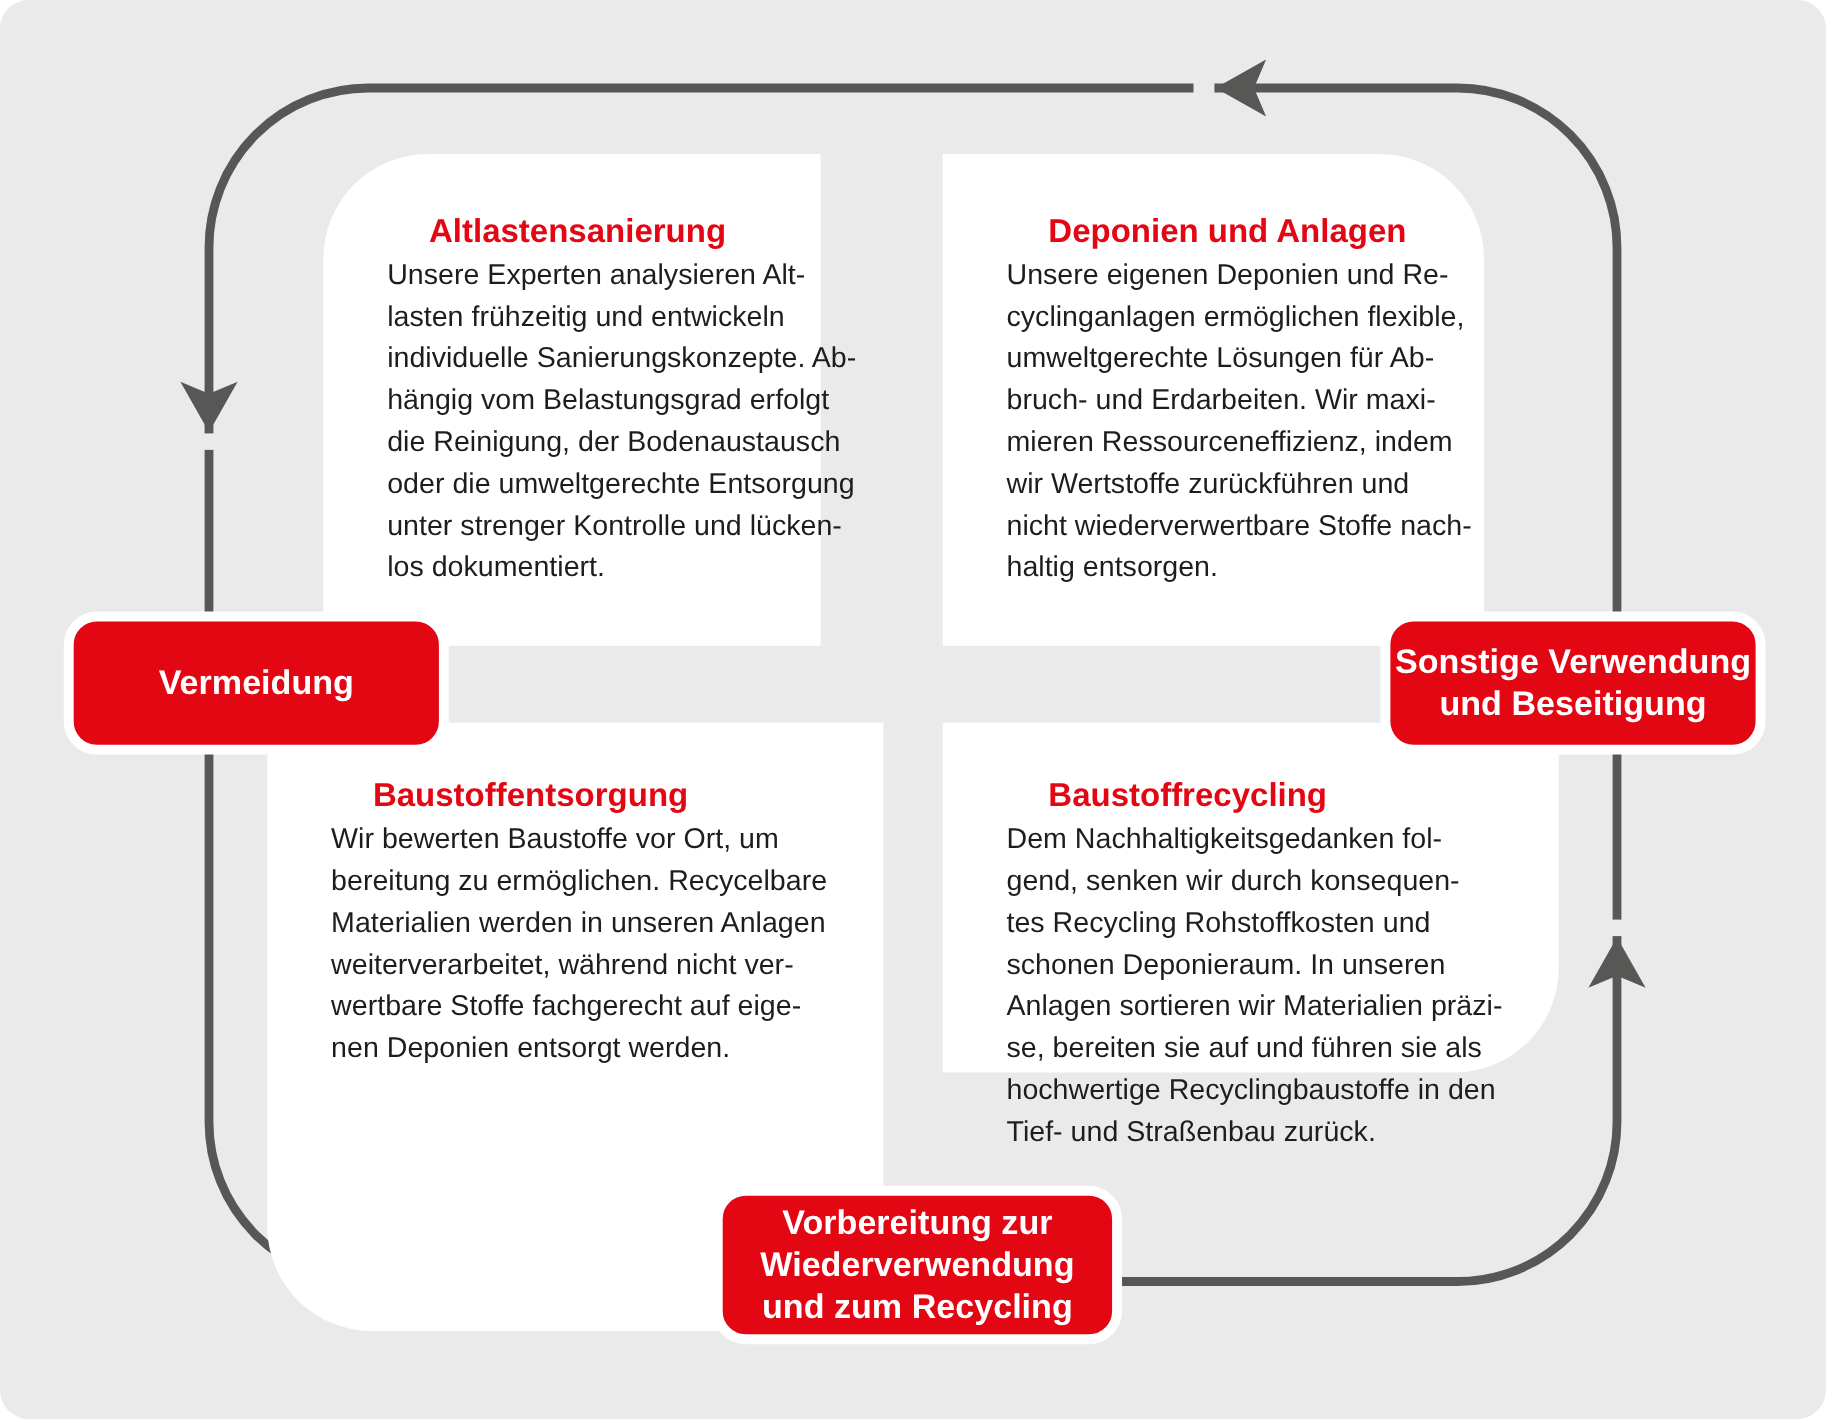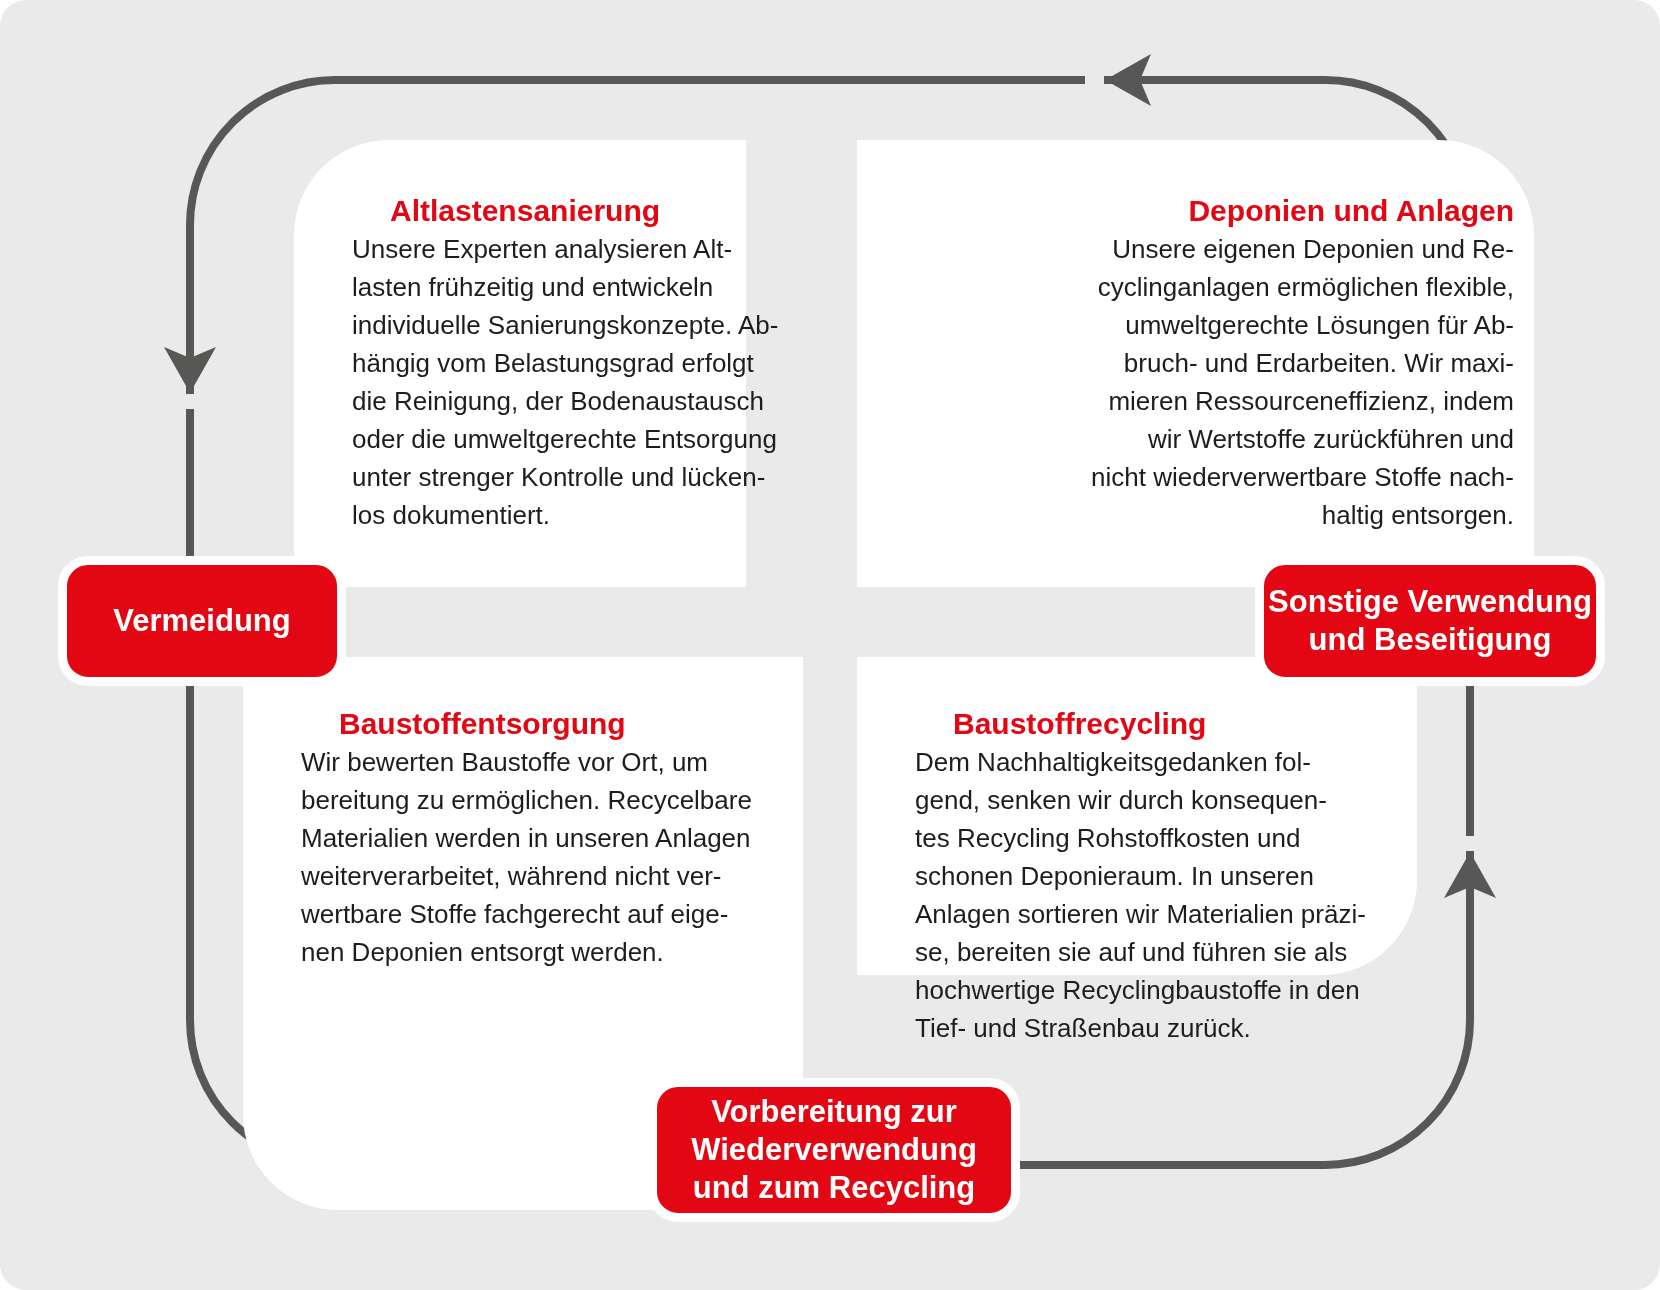--- a/index.html
+++ b/index.html
@@ -13,39 +13,39 @@
     background:var(--bg); overflow:hidden; border-radius:26px;
   }
   .loop-svg{position:absolute; left:0; top:0; z-index:1;}
   .loop-outline{fill:none; stroke:var(--line); stroke-width:8;}
   .loop-gap{fill:var(--bg); stroke:none;}
   .arrowhead{fill:var(--line); stroke:none;}
   .card{
     position:absolute; background:var(--card); z-index:2;
   }
   .card-tl{left:246px; top:140px;  width:452px; height:447px; border-radius:95px 0 0 0;margin-left:48px;}
-  .card-tr{left:857px; top:140px;  width:677px; height:447px; border-radius:0 95px 0 0;text-align:right;}
+  .card-tr{left:857px; top:140px;  width:492px; height:447px; border-radius:0 95px 0 0;}
   .card-bl{left:243px; top:657px;  width:560px; height:553px; border-radius:0 0 0 95px;}
   .card-br{left:857px; top:657px;  width:560px; height:318px; border-radius:0 0 95px 0;}
   .card-tl,.card-tr{padding:52px 20px 0 58px;}
   .card-bl,.card-br{padding:48px 20px 0 58px;}
   .card-title{
     color:var(--red); font-weight:bold; font-size:30px; line-height:38px;
     padding-left:38px; white-space:nowrap;
   }
   .card-body{color:var(--text); font-size:26px; line-height:38px;}
   .card-body span{display:block; white-space:nowrap;}
   .badge{
     position:absolute; z-index:3;
     background:var(--red); border:9px solid #ffffff; border-radius:30px;
     display:flex; align-items:center; justify-content:center; text-align:center;
     color:var(--labeltext); font-weight:bold; font-size:31px; line-height:38px;
   }
   .badge span{display:block; white-space:nowrap;}
-  .badge-left  {left:58px;   top:556px;  width:288px; height:130px;}
+  .badge-left  {left:58px;   top:556px;  width:350px; height:130px;}
   .badge-right {left:1255px; top:556px;  width:350px; height:130px;}
   .badge-bottom{left:648px;  top:1078px; width:372px; height:144px;}
 </style>
 </head>
 <body>
 
 <div class="canvas">
 
   <svg class="loop-svg" width="1660" height="1290" viewBox="0 0 1660 1290">
     <rect class="loop-outline" x="190" y="80" width="1280" height="1085" rx="145"></rect>

